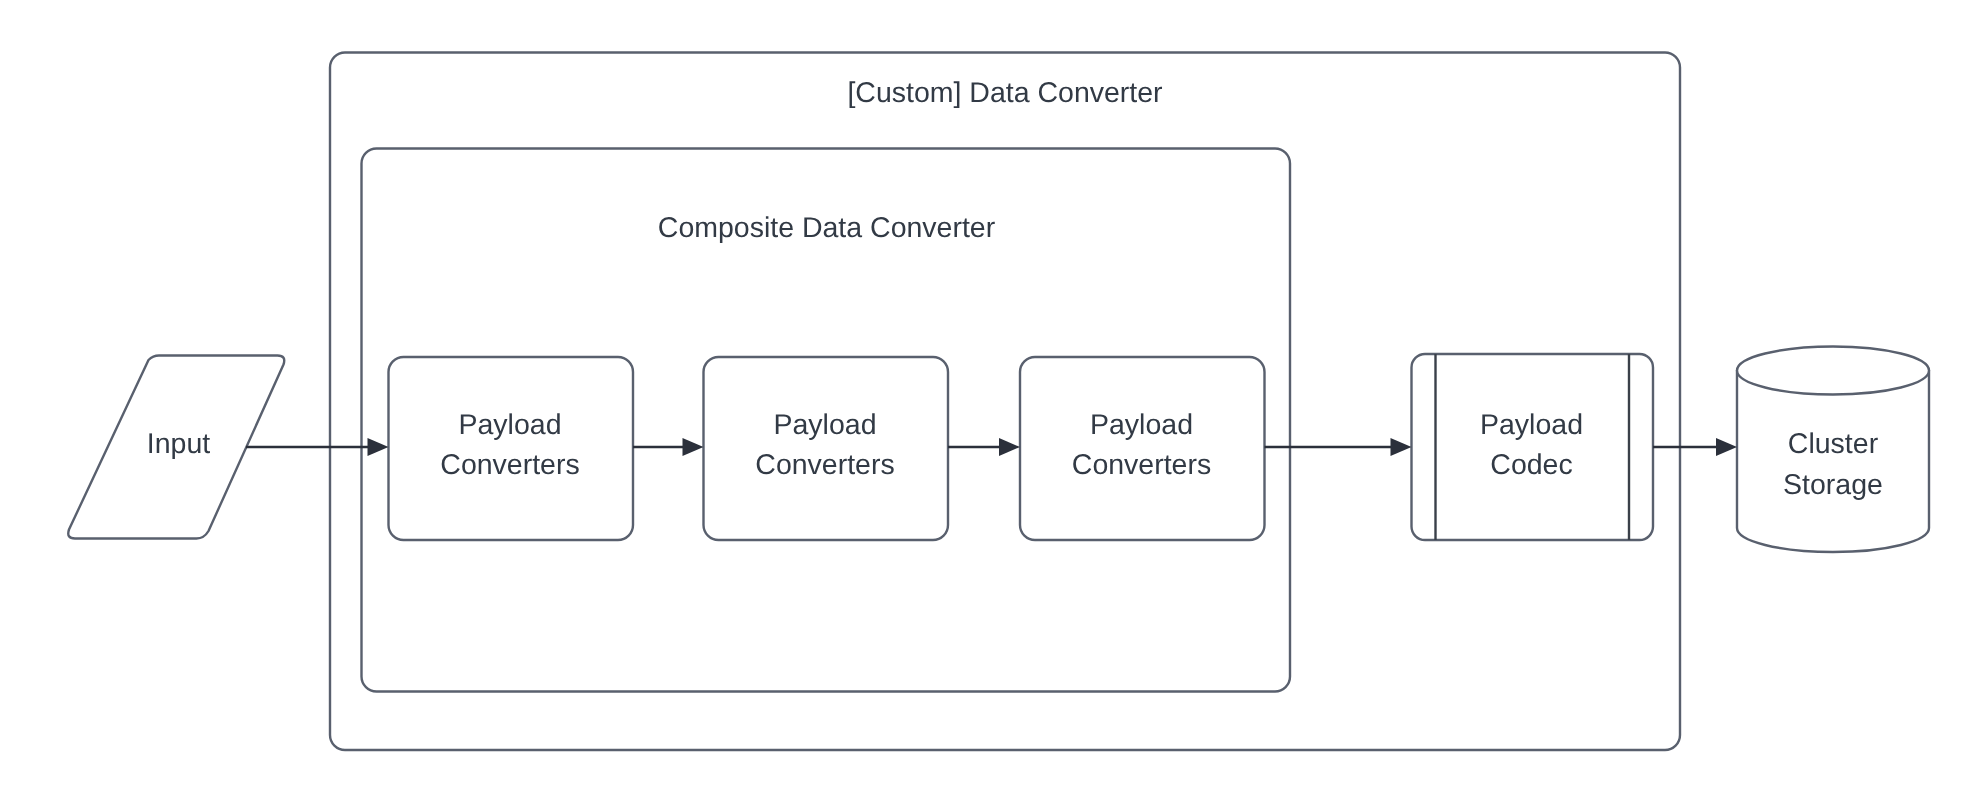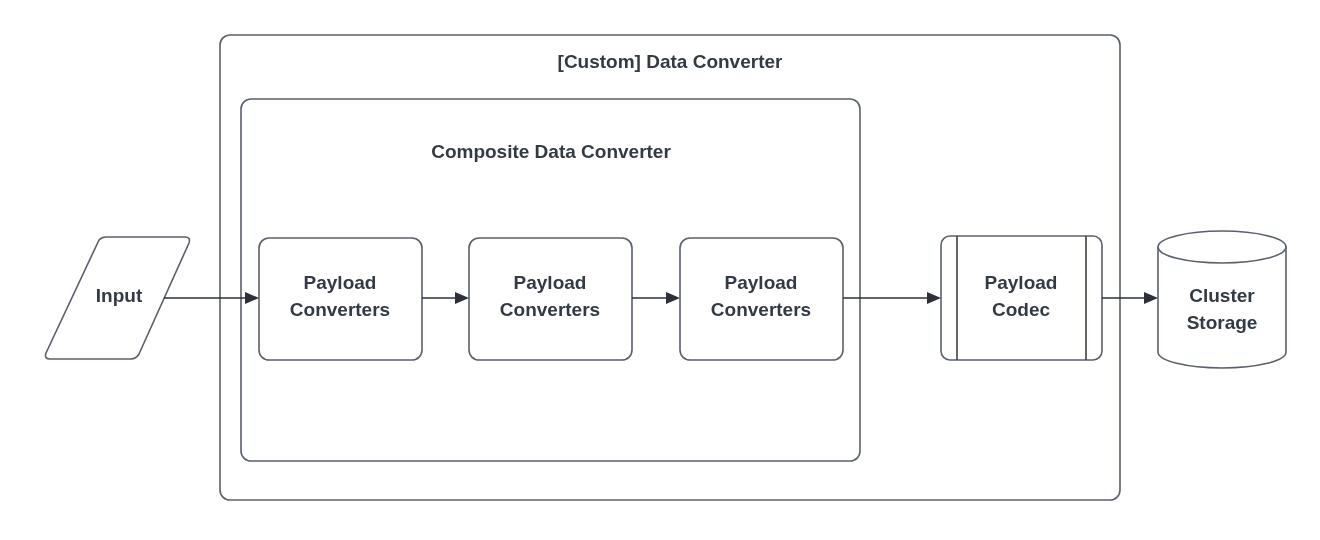--- a/index.html
+++ b/index.html
@@ -11,21 +11,20 @@
     width: 1320px;
     height: 540px;
     font-family: "Liberation Sans", sans-serif;
     overflow: hidden;
   }
   #diagram-root {
     position: relative;
     width: 1320px;
     height: 392px;
     background: #ffffff;
-    font-weight: bold;
   }
   #diagram-svg {
     position: absolute;
     top: 0;
     left: 0;
     width: 1320px;
     height: 540px;
   }
   .shape-stroke {
     fill: #ffffff;

